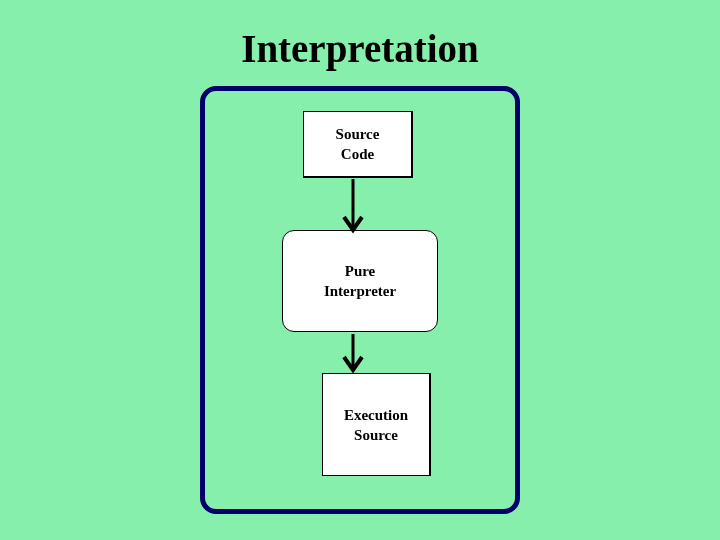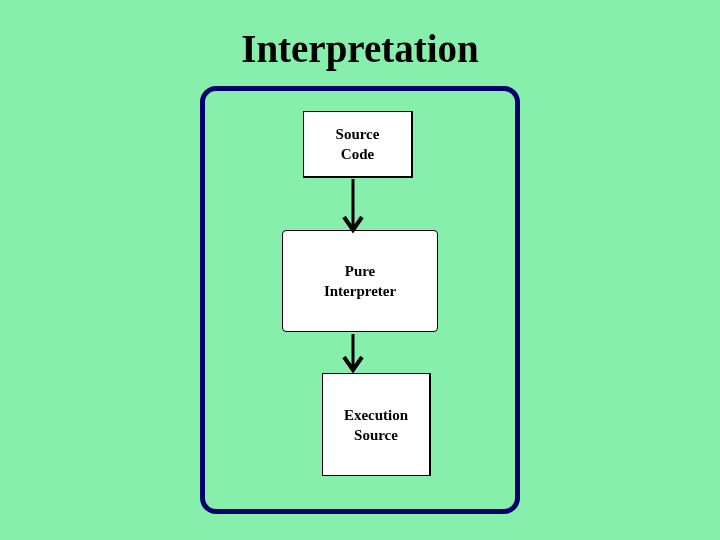--- a/index.html
+++ b/index.html
@@ -58,21 +58,21 @@
     width: 110px;
     height: 67px;
     border-right-width: 2px;
     border-bottom-width: 2px;
   }
   .node-interpreter {
     left: 282px;
     top: 230px;
     width: 156px;
     height: 102px;
-    border-radius: 4px;
+    border-radius: 12px;
   }
   .node-results {
     left: 302px;
     top: 373px;
     width: 109px;
     height: 103px;
     border-right-width: 2px;
     margin-left: 20px;
   }
   .arrow-layer {

